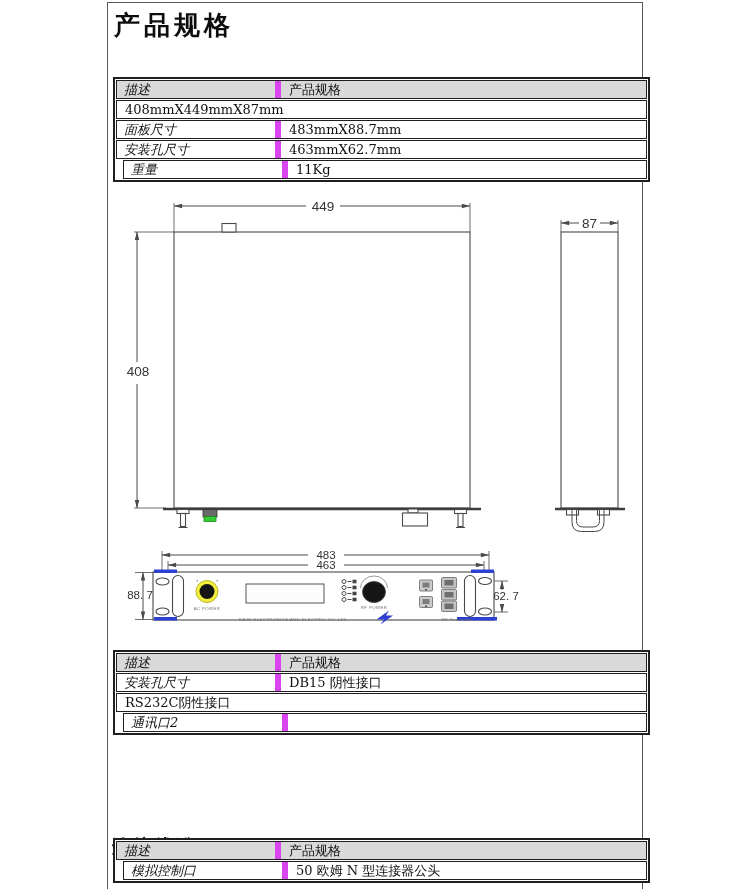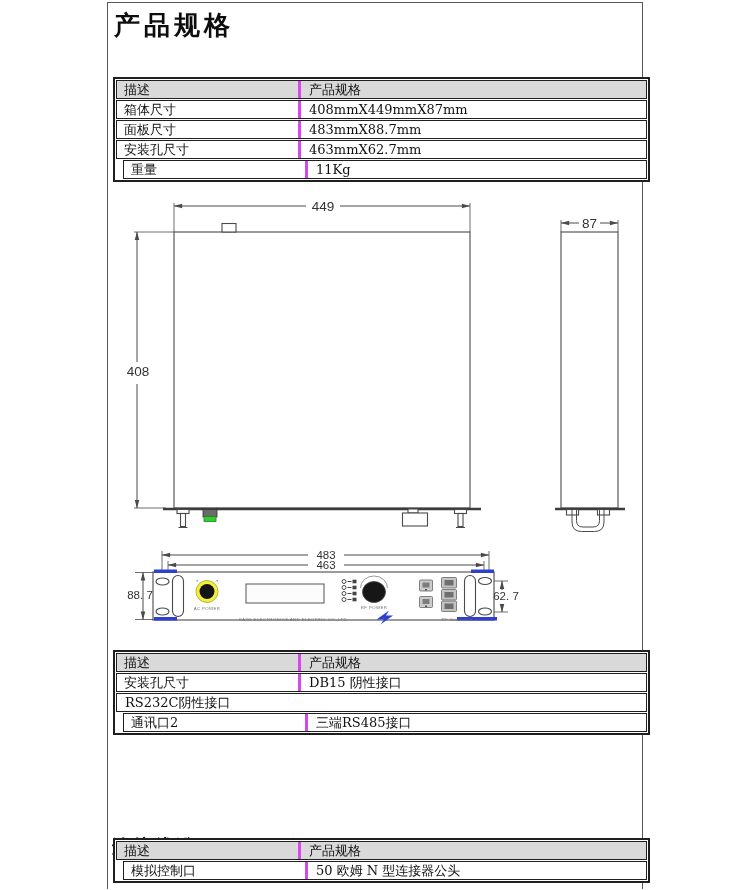--- a/index.html
+++ b/index.html
@@ -10,22 +10,22 @@
   .doc-title{position:absolute;left:114px;top:8px;font-family:"DejaVu Sans",sans-serif;
              font-weight:700;font-size:26px;letter-spacing:4px;color:#0d0d0d;}
   .section-title{position:absolute;left:112px;top:834px;font-family:"DejaVu Sans",sans-serif;
              font-weight:700;font-size:19px;letter-spacing:2px;color:#000000;}
   .tbl{position:absolute;left:113px;width:537px;box-sizing:border-box;background:#fff;
        border:2px solid #1f1f1f;padding:1px;font-size:13px;}
   .tbl .row{display:flex;align-items:stretch;border:1px solid #1f1f1f;height:19px;
             margin-bottom:1px;background:#fff;box-sizing:border-box;}
   .tbl .row:last-child{margin-bottom:0;margin-left:7px;}
   .tbl .row.hdr{background:#d9d9d9;}
-  .tbl .c1{width:184px;box-sizing:border-box;border-right:3px solid #d946ef;
-           padding-left:7px;display:flex;align-items:center;overflow:hidden;white-space:nowrap;}
+  .tbl .c1{width:164px;box-sizing:border-box;border-right:6px solid #d946ef;
+           padding-left:7px;display:flex;align-items:center;overflow:hidden;white-space:nowrap;font-style:italic;}
   .tbl .c2{flex:1;padding-left:8px;display:flex;align-items:center;overflow:hidden;white-space:nowrap;}
   #spec-table{top:77px;}
   #interface-table{top:650px;}
   #cable-table{top:838px;}
   .drawing{position:absolute;left:0;top:0;width:750px;height:890px;pointer-events:none;}
   .ln{stroke:#4a4a4a;stroke-width:1;fill:none;}
   .ext{stroke:#4a4a4a;stroke-width:0.8;fill:none;}
   .shape{stroke:#4a4a4a;stroke-width:1.1;fill:#ffffff;}
   .thick{stroke:#3d3d3d;stroke-width:2.4;fill:none;}
   .dim{font-family:"Liberation Sans",sans-serif;font-size:13.5px;fill:#333;text-anchor:middle;}
@@ -41,21 +41,20 @@
   <div class="page-border"></div>
 
   <div class="doc-title">产品规格</div>
 
   <div class="tbl" id="spec-table">
     <div class="row hdr">
       <div class="c1">描述</div>
       <div class="c2">产品规格</div>
     </div>
     <div class="row">
-      <div class="c1">箱体尺寸</div>
       <div class="c2">408mmX449mmX87mm</div>
     </div>
     <div class="row">
       <div class="c1">面板尺寸</div>
       <div class="c2">483mmX88.7mm</div>
     </div>
     <div class="row">
       <div class="c1">安装孔尺寸</div>
       <div class="c2">463mmX62.7mm</div>
     </div>
@@ -224,21 +223,20 @@
     </div>
     <div class="row">
       <div class="c1">安装孔尺寸</div>
       <div class="c2">DB15 阴性接口</div>
     </div>
     <div class="row">
       <div class="c2">RS232C阴性接口</div>
     </div>
     <div class="row">
       <div class="c1">通讯口2</div>
-      <div class="c2">三端RS485接口</div>
     </div>
   </div>
 
   <div class="section-title">连接线缆</div>
 
   <div class="tbl" id="cable-table">
     <div class="row hdr">
       <div class="c1">描述</div>
       <div class="c2">产品规格</div>
     </div>

